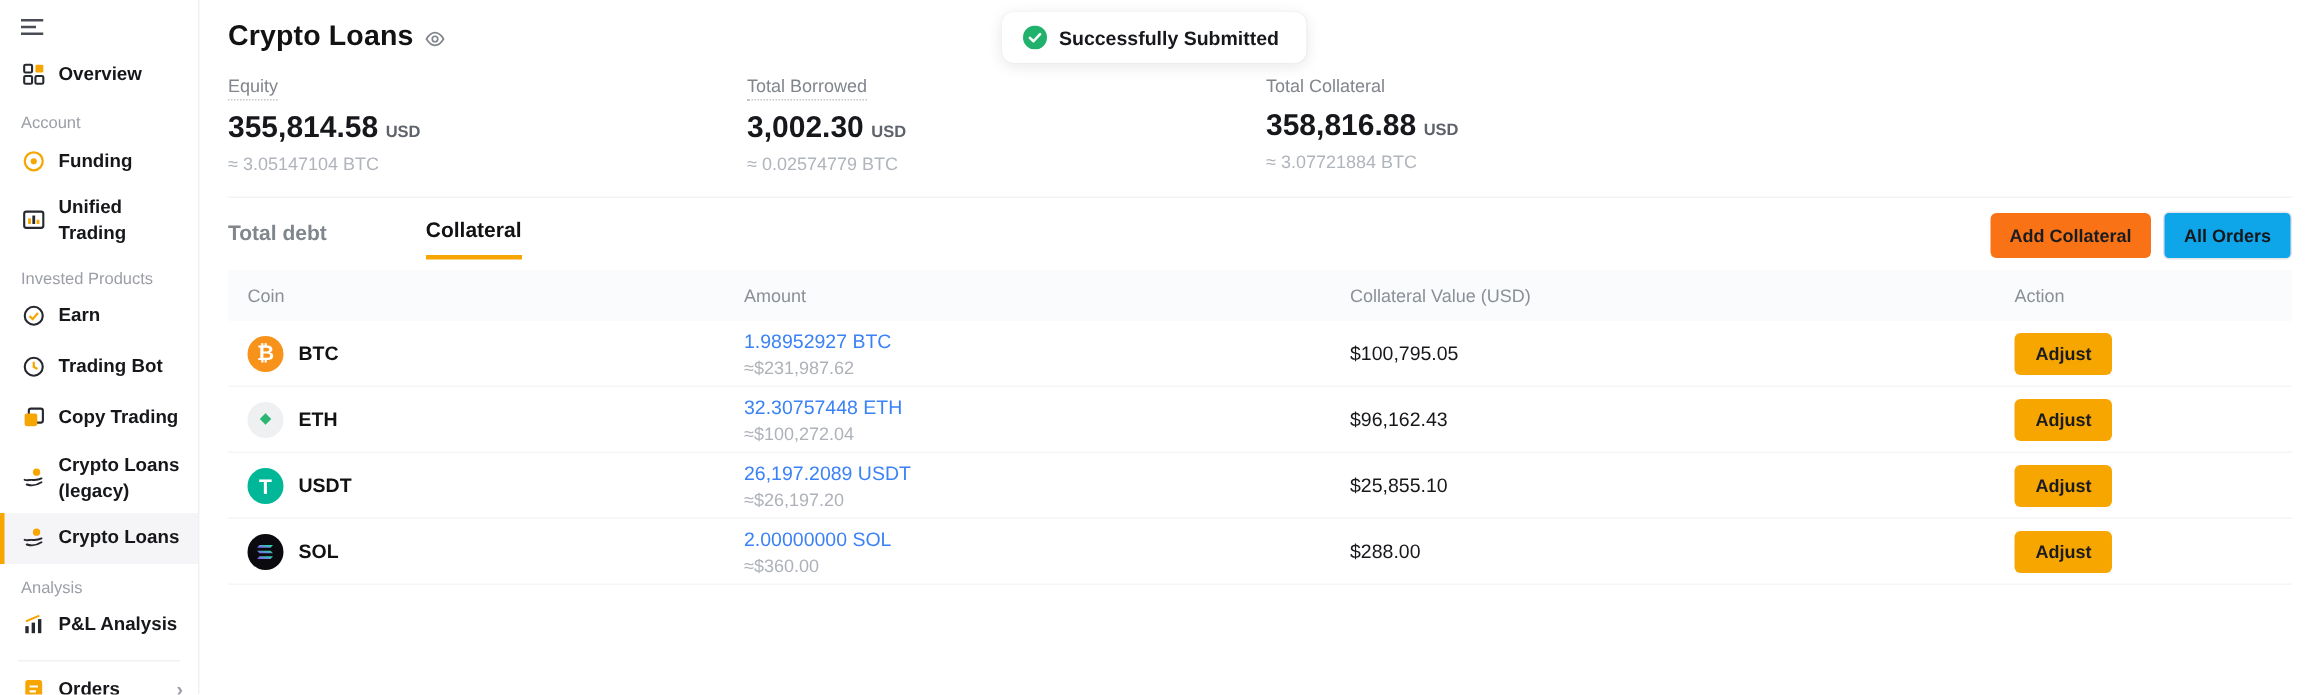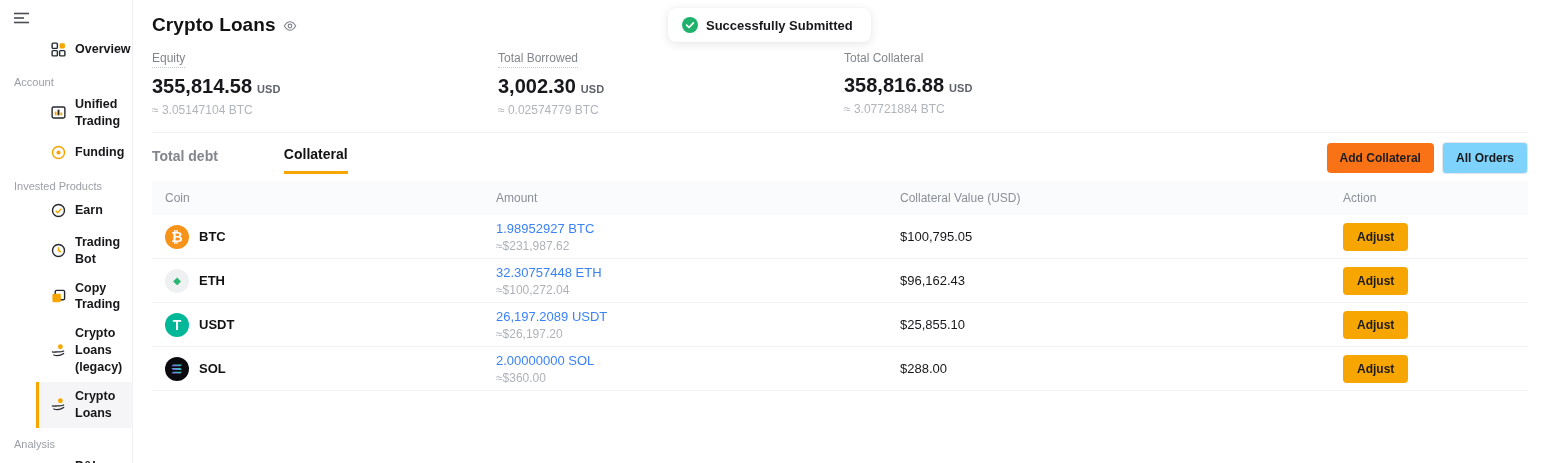--- a/index.html
+++ b/index.html
@@ -5,21 +5,21 @@
   * { box-sizing: border-box; margin: 0; padding: 0; }
   html,body { width:1544px; height:463px; overflow:hidden; background:#fff;
     font-family:"Liberation Sans","DejaVu Sans",sans-serif; color:#121214; }
   .wrap { display:flex; width:1544px; height:463px; position:relative; }
 
   
   .sidebar { width:133px; flex:0 0 133px; border-right:1px solid #f0f1f3; padding-top:8px; height:463px; }
   .collapse-btn { margin:0 0 4px 14px; width:20px; height:20px; display:flex; align-items:center; cursor:pointer; }
   .collapse-btn svg { display:block; }
   .side-item { display:flex; align-items:center; gap:9px; min-height:34px; padding:6px 6px 6px 14px;
-    font-size:12.5px; font-weight:600; color:#16171a; cursor:pointer; line-height:1.35;margin-left:36px; }
+    font-size:12.5px; font-weight:600; color:#16171a; cursor:pointer; line-height:1.35; }
   .side-item .icon { width:16px; height:16px; flex:0 0 16px; display:flex; align-items:center; justify-content:center; }
   .side-item.active { background:#f5f5f7; border-left:3px solid #f7a600; padding-left:11px; }
   .side-section { font-size:11px; font-weight:400; color:#9b9ea6; margin:10px 0 2px 14px; }
   .side-divider { border-top:1px solid #f0f1f3; margin:6px 12px 2px 12px; }
   .chev { margin-left:auto; color:#9b9ea6; font-size:13px; padding-right:4px; }
 
   
   .main { flex:1; padding:0 16px 0 19px; position:relative; }
   .page-title-row { margin-top:14px; display:flex; align-items:center; gap:7px; }
   .page-title { font-size:19px; font-weight:700; letter-spacing:.1px; }
@@ -35,21 +35,21 @@
   .stat-approx { margin-top:5px; font-size:12px; color:#b0b4bb; }
 
   .section-divider { border-bottom:1px solid #f2f3f5; margin-top:15px; }
 
   .tabbar { display:flex; align-items:center; margin-top:9px; height:32px; }
   .tab { font-size:14px; font-weight:600; color:#81858c; margin-right:26px; padding:4px 0 9px 0; cursor:pointer; }
   .tab.active { color:#121214; font-weight:700; border-bottom:3px solid #f7a600;margin-left:40px; }
   .tab-actions { margin-left:auto; display:flex; gap:8px; align-items:center; }
   .btn { font-size:12px; font-weight:600; border-radius:4px; padding:8px 13px; cursor:pointer; border:none; }
   .btn-primary { background:#f97316; color:#1b1c20; }
-  .btn-secondary { background:#7dd3fc; color:#17181c; border:1px solid #e3e5ea; }
+  .btn-secondary { background:#0ea5e9; color:#17181c; border:1px solid #e3e5ea; }
 
   
   .table { margin-top:7px; }
   .grid4 { display:grid; grid-template-columns:315px 388px 427px 1fr; align-items:center; padding-left:13px;gap:16px; }
   .t-head { height:34px; background:#fafbfc; color:#8b8f97; font-size:12px; }
   .t-row { height:44px; border-bottom:1px solid #f4f5f7; }
   .coin-cell { display:flex; align-items:center; gap:10px; font-size:13px; font-weight:700; }
   .coin-ic { width:24px; height:24px; border-radius:50%; display:flex; align-items:center; justify-content:center; flex:0 0 24px; }
   .ic-btc { background:#f7931a; color:#fff; font-size:14px; font-weight:700; font-family:"DejaVu Sans",sans-serif; }
   .ic-eth { background:#eef0f2; color:#2bb673; font-size:10px; }
@@ -95,37 +95,37 @@
           </svg>
       </span>
       <span>Overview</span>
     </div>
 
     <div class="side-section">Account</div>
 
     <div class="side-item">
       <span class="icon">
         <svg width="15" height="15" viewBox="0 0 16 16">
+            <circle cx="8" cy="8" r="6.4" fill="none" stroke="#f7a600" stroke-width="1.6"></circle>
+            <circle cx="8" cy="8" r="2.2" fill="#f7a600"></circle>
+          </svg>
+      </span>
+      <span>Funding</span>
+    </div>
+
+    <div class="side-item">
+      <span class="icon">
+        <svg width="15" height="15" viewBox="0 0 16 16">
             <rect x="1.2" y="2.2" width="13.6" height="11.6" rx="1.5" fill="none" stroke="#25282e" stroke-width="1.5"></rect>
             <rect x="4" y="7" width="2" height="4" fill="#f7a600"></rect>
             <rect x="7" y="5" width="2" height="6" fill="#25282e"></rect>
             <rect x="10" y="8" width="2" height="3" fill="#f7a600"></rect>
           </svg>
       </span>
       <span>Unified Trading</span>
-    </div>
-
-    <div class="side-item">
-      <span class="icon">
-        <svg width="15" height="15" viewBox="0 0 16 16">
-            <circle cx="8" cy="8" r="6.4" fill="none" stroke="#f7a600" stroke-width="1.6"></circle>
-            <circle cx="8" cy="8" r="2.2" fill="#f7a600"></circle>
-          </svg>
-      </span>
-      <span>Funding</span>
     </div>
 
     <div class="side-section">Invested Products</div>
 
     <div class="side-item">
       <span class="icon">
         <svg width="15" height="15" viewBox="0 0 16 16">
             <circle cx="8" cy="8" r="6.4" fill="none" stroke="#25282e" stroke-width="1.5"></circle>
             <path d="M5 8.2 L7.2 10.4 L11 6" fill="none" stroke="#f7a600" stroke-width="1.6"></path>
           </svg>

